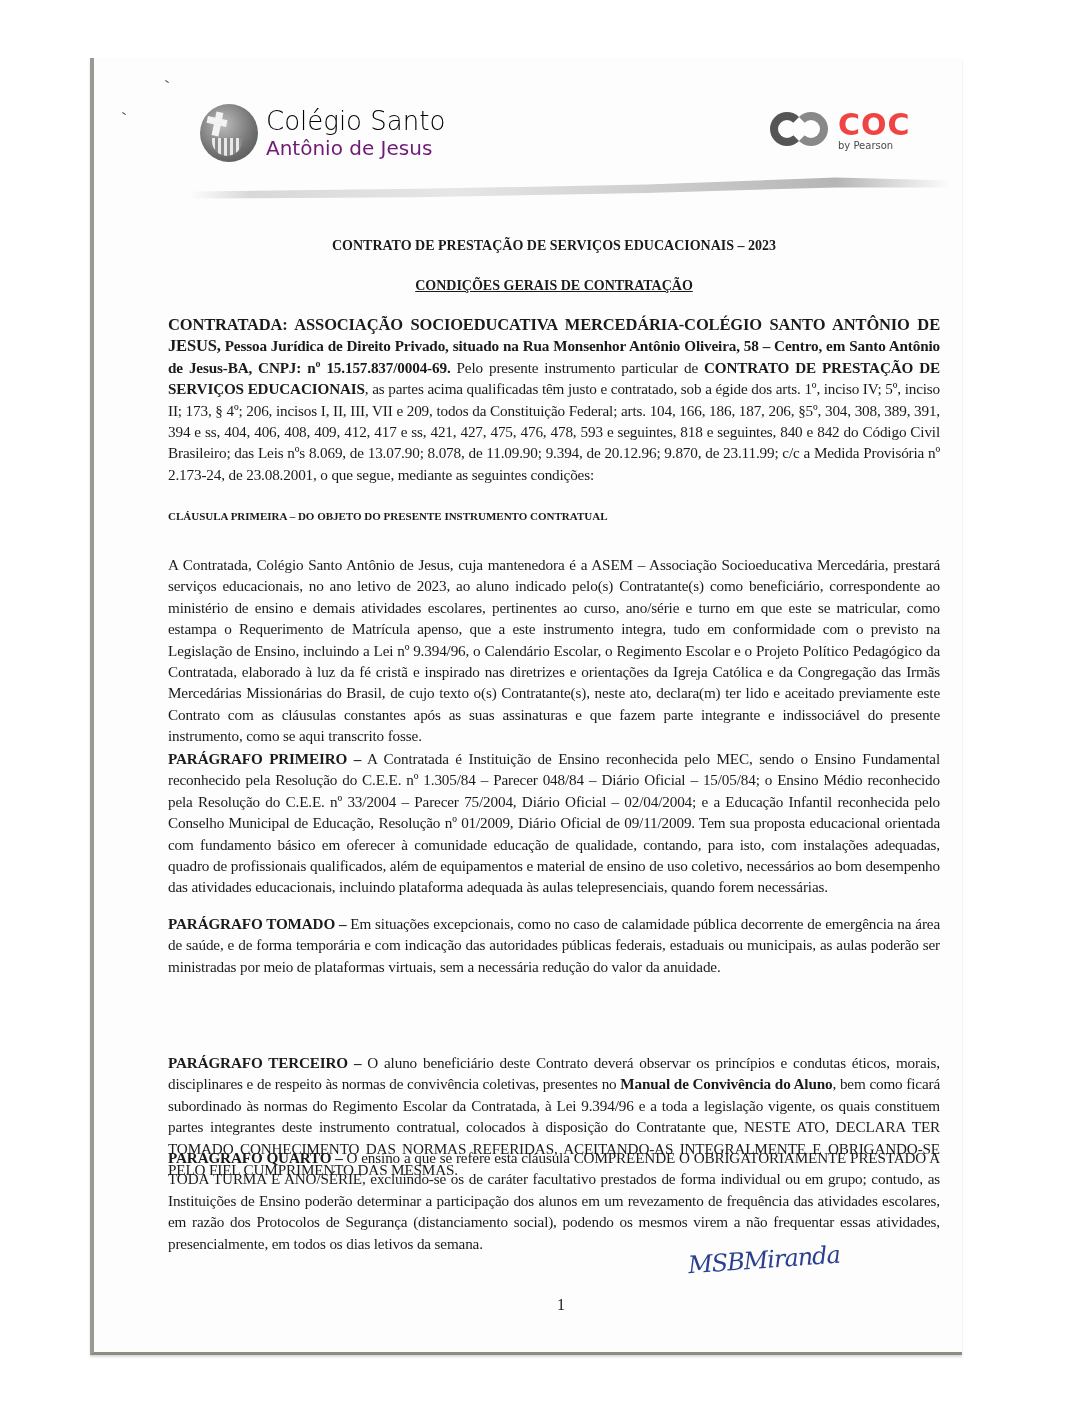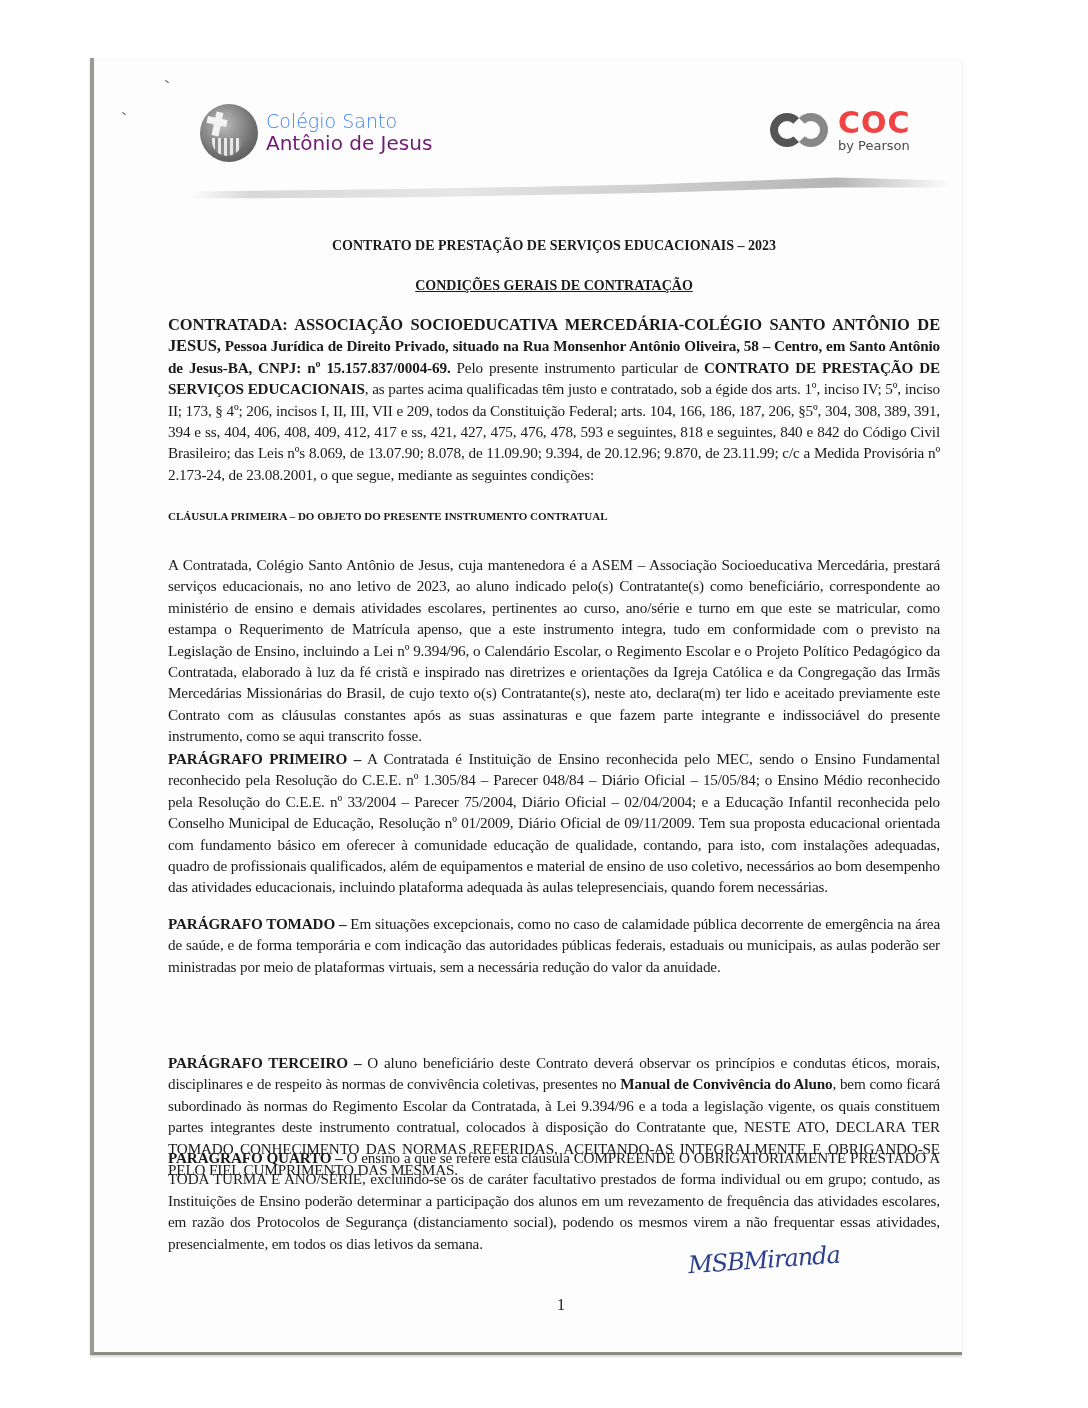--- a/index.html
+++ b/index.html
@@ -20,30 +20,30 @@
     .globe {
       width: 58px; height: 58px; border-radius: 50%;
       background: radial-gradient(circle at 40% 35%, #bdbdbd, #6f6f6f 60%, #4a4a4a);
       position: relative; margin-right: 8px;
     }
     .globe .cross-v { position: absolute; left: 14px; top: 8px; width: 7px; height: 24px; background: #f3f3f3; transform: rotate(12deg); }
     .globe .cross-h { position: absolute; left: 7px; top: 14px; width: 20px; height: 7px; background: #f3f3f3; transform: rotate(12deg); }
     .globe .shell { position: absolute; left: 12px; top: 34px; width: 30px; height: 18px; border-radius: 0 0 16px 16px;
       background: repeating-linear-gradient(90deg, #e8e8e8 0 3px, #8a8a8a 3px 6px); }
     .school-name { font-family: "DejaVu Sans", sans-serif; color: #555; line-height: 1.18; }
-    .school-name .l1 { font-size: 19px; font-weight: 300; color: #3b82f6; }
+    .school-name .l1 { font-size: 26px; font-weight: 300; color: #000000; }
     .school-name .l2 { font-size: 20px; font-weight: normal; color: #701a75; }
     .logo-right { position: absolute; left: 770px; top: 108px; display: flex; align-items: center; }
     .coc-mark { width: 60px; height: 44px; position: relative; margin-right: 8px; }
     .coc-mark .ring { position: absolute; top: 4px; width: 34px; height: 34px; border-radius: 50%; border: 8px solid #555; box-sizing: border-box; }
     .coc-mark .r1 { left: 0; border-right-color: transparent; }
     .coc-mark .r2 { left: 24px; border-left-color: transparent; border-color: #888; border-left-color: transparent; }
     .coc-text { font-family: "DejaVu Sans", sans-serif; }
     .coc-text .brand { font-size: 30px; font-weight: bold; color: #ef4444; line-height: 1; letter-spacing: 1px; }
-    .coc-text .sub { font-size: 13px; color: #4a4a4a; }
+    .coc-text .sub { font-size: 10px; color: #4a4a4a; }
     .swoosh {
       position: absolute; left: 190px; top: 172px; width: 760px; height: 28px;
       background: linear-gradient(90deg, rgba(200,200,200,0) 0%, #d8d8d8 8%, #e6e6e6 35%, #cfcfcf 60%, #b5b5b5 85%, rgba(200,200,200,0) 100%);
       clip-path: polygon(0 70%, 30% 60%, 60% 45%, 85% 20%, 100% 30%, 100% 55%, 85% 55%, 60% 75%, 30% 90%, 0 95%);
     }
     
     .title { position: absolute; left: 168px; width: 772px; text-align: center; font-weight: bold; font-size: 14px; }
     .t1 { top: 238px; }
     .t2 { top: 278px; text-decoration: underline; }
     .para {

